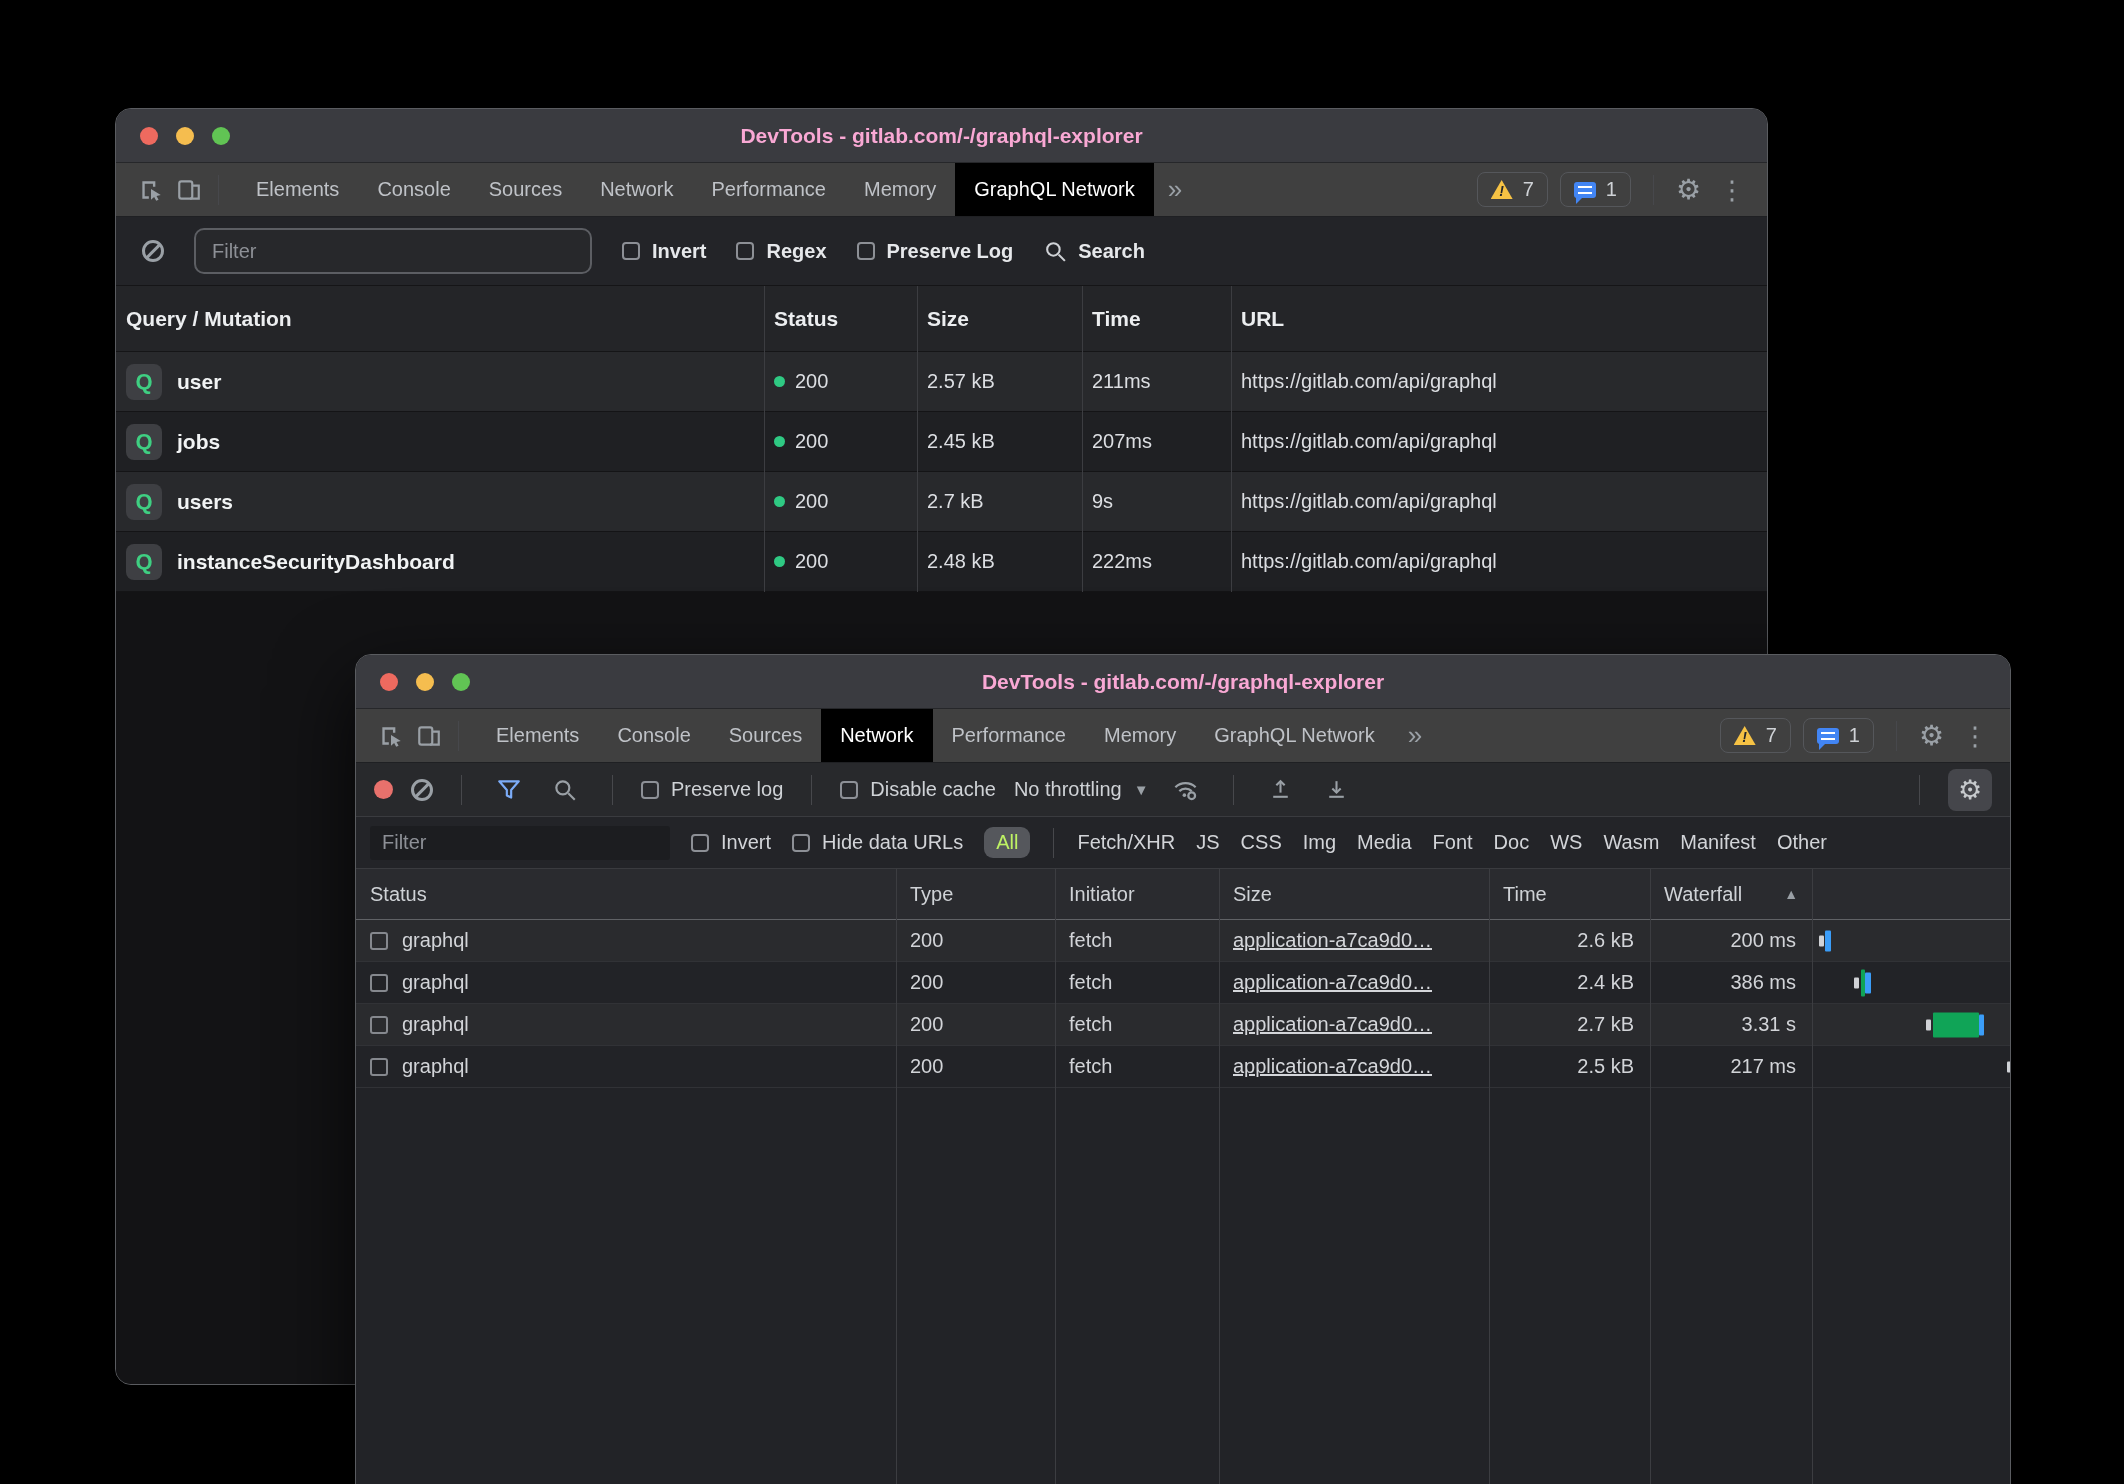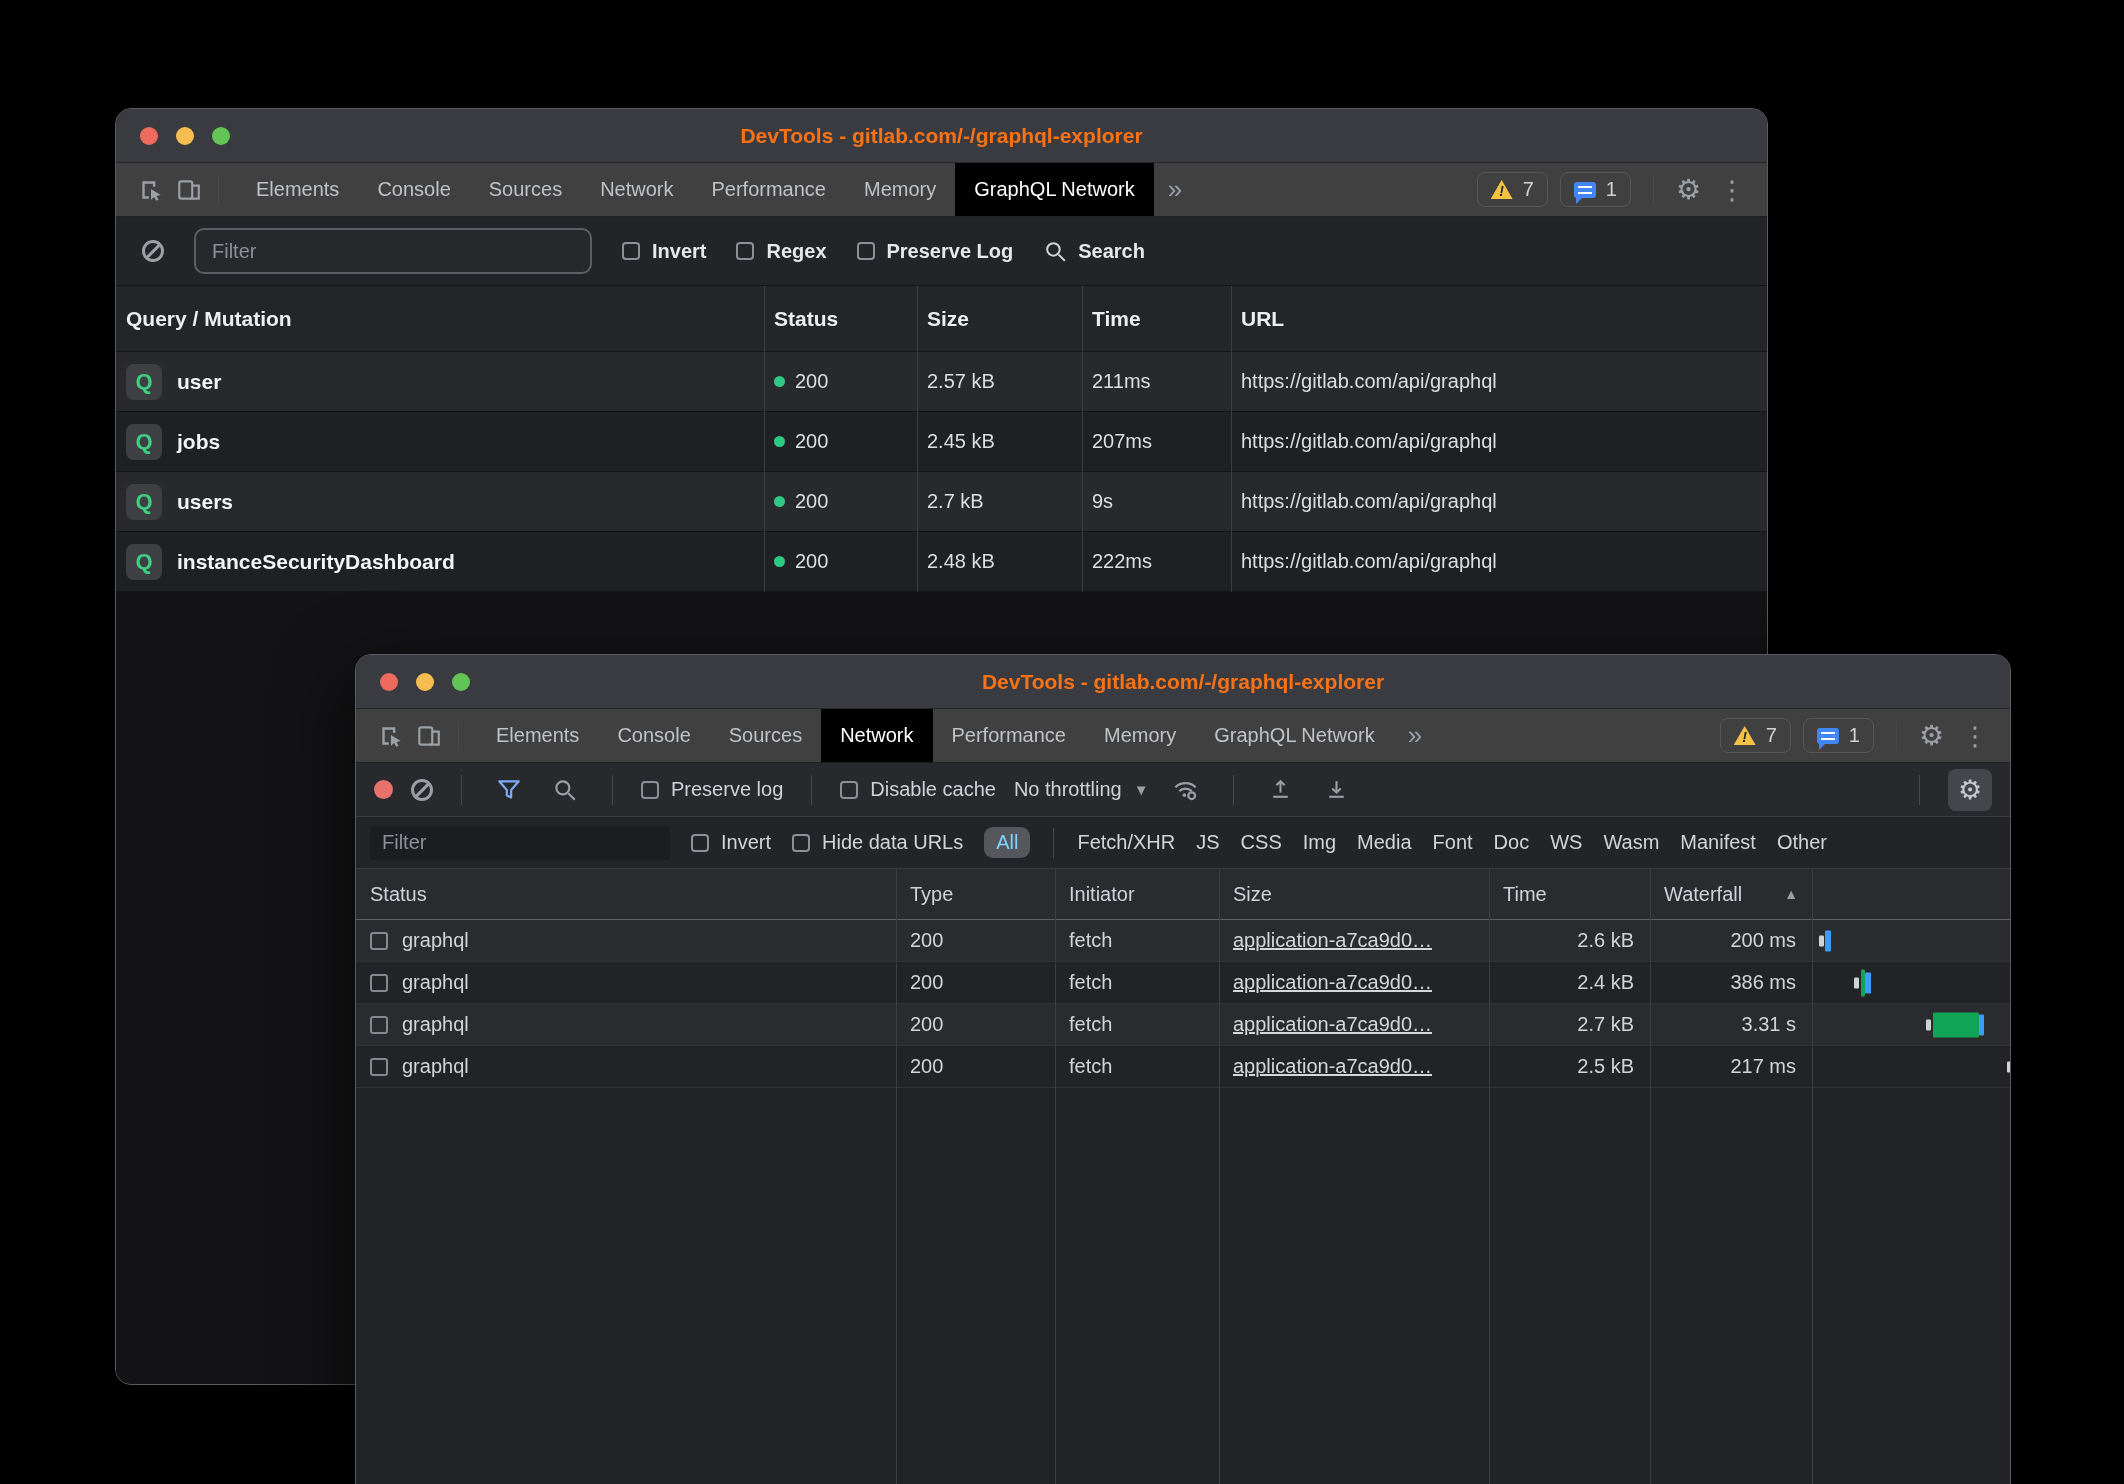--- a/index.html
+++ b/index.html
@@ -10,21 +10,21 @@
   
   .win { position:absolute; display:flex; flex-direction:column; border:1px solid #5a5c60;
          border-radius:16px; overflow:hidden; box-shadow:0 28px 80px rgba(0,0,0,.8); background:#1b1c1f; }
   .titlebar { height:54px; flex:none; background:#3a3b40; border-bottom:1px solid #26272a;
               display:flex; align-items:center; position:relative; }
   .lights { position:absolute; left:24px; top:0; bottom:0; display:flex; align-items:center; gap:18px; }
   .light { width:18px; height:18px; border-radius:50%; }
   .light.red { background:var(--traffic-red,#ee6a5f); }
   .light.yellow { background:var(--traffic-yellow,#f5bd4f); }
   .light.green { background:var(--traffic-green,#61c454); }
-  .title { flex:1; text-align:center; color:#f97316; font-weight:700; font-size:21px; }
+  .title { flex:1; text-align:center; color:#f9a8d4; font-weight:700; font-size:21px; }
 
   .tabbar { height:54px; flex:none; background:#404040; border-bottom:1px solid #1f2023;
             display:flex; align-items:center; padding:0 16px; }
   .icon-btn { display:grid; place-items:center; width:38px; height:38px; flex:none; }
   .vsep { width:1px; height:30px; background:#47484c; flex:none; margin:0 10px; }
   .tabs { display:flex; align-items:center; height:100%; margin-left:8px; }
   .tab { padding:0 19px; height:100%; display:flex; align-items:center; color:#bfc2c7; font-size:20px; white-space:nowrap; }
   .tab.active { background:#000; color:#fff; }
   .more-tabs { color:#9aa0a6; font-size:26px; padding:0 14px; }
   .tab-right { margin-left:auto; display:flex; align-items:center; gap:12px; }
@@ -86,21 +86,21 @@
   .spacer { flex:1; }
   .gear-box { width:44px; height:42px; border-radius:8px; background:#45464b; display:grid; place-items:center;
               color:#c7cacd; font-size:27px; }
 
   .net-filter-row { height:52px; flex:none; background:#232428; border-bottom:1px solid #3a3b3f;
                     display:flex; align-items:center; padding:0 14px; gap:21px; color:#d2d4d8; font-size:20px; }
   .net-filter-row input { width:300px; height:34px; background:#1c1d20; border:none; border-radius:3px;
                           color:#dadce0; font-size:20px; padding:0 12px; outline:none;
                           font-family:"Liberation Sans", sans-serif; }
   .net-filter-row input::placeholder { color:#8d9096; }
-  .pill { padding:4px 12px; background:#55575c; border-radius:9px; color:#7dd3fc; }
+  .pill { padding:4px 12px; background:#55575c; border-radius:9px; color:#bef264; }
   .ftype { white-space:nowrap; }
   .net-filter-row .vsep { margin:0 2px; }
 
   .net-options-row { height:46px; flex:none; background:#232428; border-bottom:1px solid #3a3b3f;
                      display:flex; align-items:center; padding:0 22px; gap:54px; color:#d2d4d8; font-size:20px; }
 
   .net-table { position:relative; flex:1; background:#222327; }
   .grid-net { display:grid; grid-template-columns:540px 159px 164px 270px 161px 162px 1fr; }
   .net-header { height:51px; background:#2a2b2f; border-bottom:1px solid #606266; color:#cfd2d6; font-size:20px; }
   .net-header .cell { padding-left:14px; }

